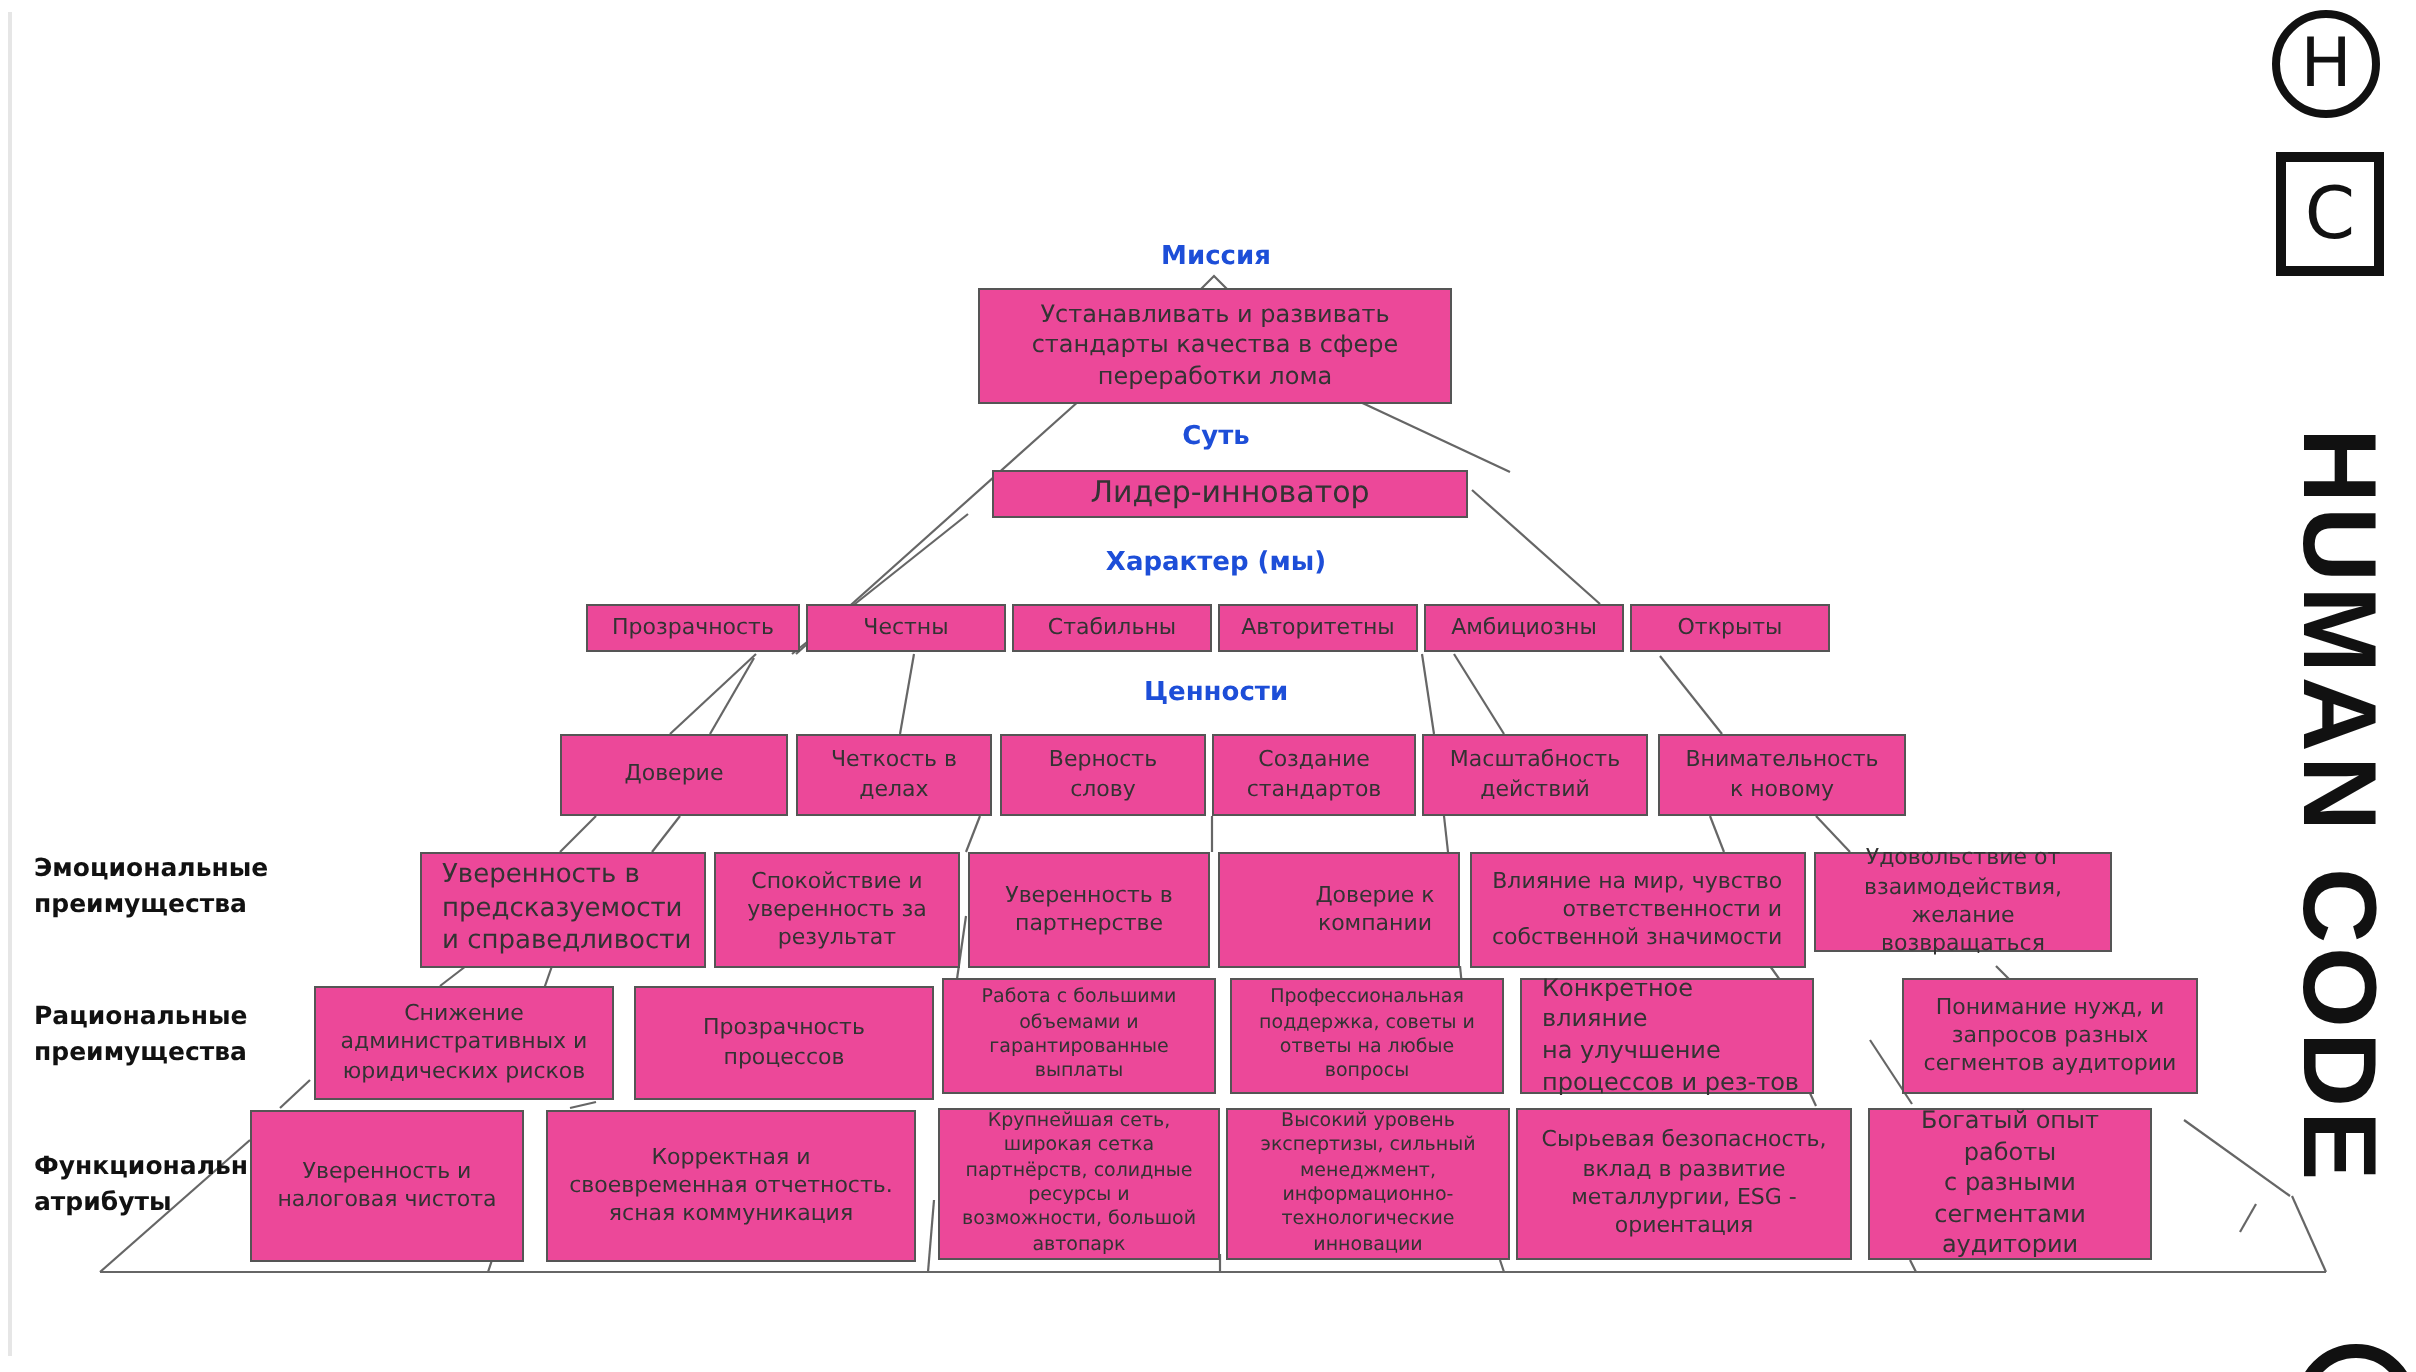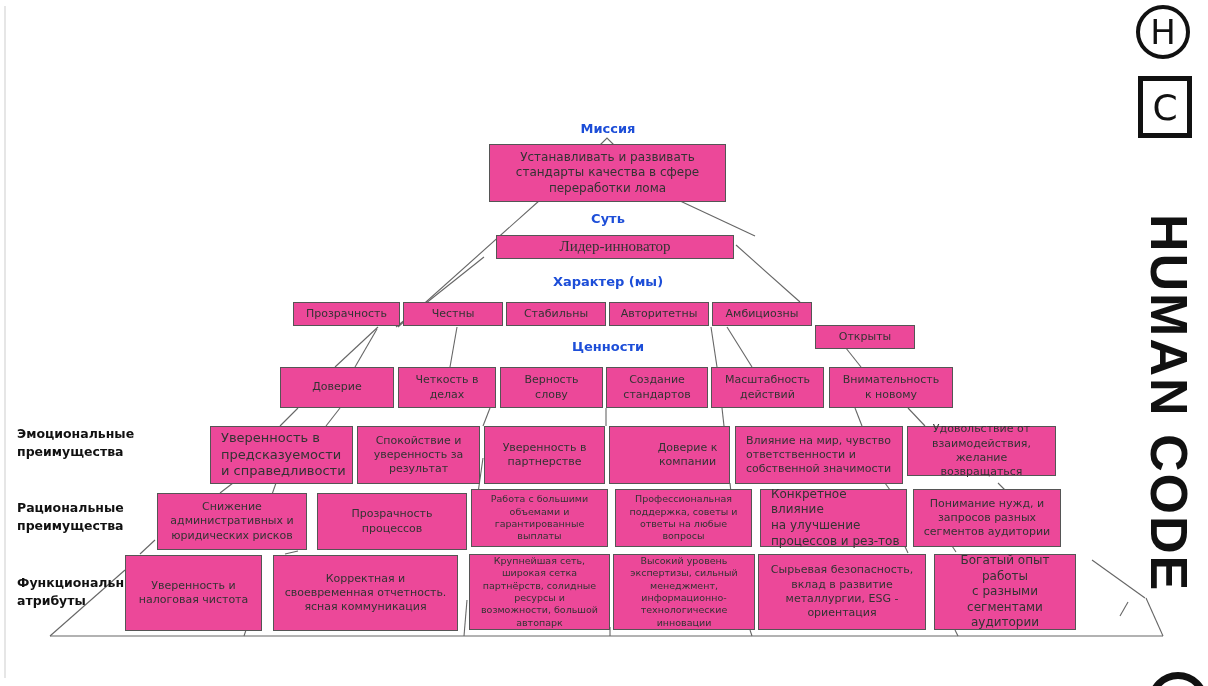--- a/index.html
+++ b/index.html
@@ -8,21 +8,21 @@
   .frame-edge { position: absolute; left: 4px; top: 6px; width: 2px; height: 672px; background: #e6e6e6; }
   svg.lines { position: absolute; left: 0; top: 0; width: 1208px; height: 686px; pointer-events: none; }
   .box { position: absolute; box-sizing: border-box; border: 1.4px solid #555; background: #ec4899;
          display: flex; align-items: center; justify-content: center; text-align: center;
          color: #333; line-height: 1.3; padding: 0 4px; }
   .box span { display: block; white-space: pre-line; }
   .lvl { position: absolute; font-weight: bold; font-size: 13px; color: #1d4ed8; text-align: center; }
   .side { position: absolute; font-weight: bold; font-size: 12.5px; color: #111; line-height: 1.45; left: 17px; }
   .f9 { font-size: 9.5px; } .f11 { font-size: 11px; }
   .f12 { font-size: 12px; } .f13 { font-size: 13px; }
-  .f15 { font-size: 15px; font-family: Liberation Serif, serif; }
+  .f15 { font-size: 15px; }
   .logo { position: absolute; }
   .logo-h { left: 1136px; top: 5px; width: 54px; height: 54px; border: 4px solid #111; border-radius: 50%;
             box-sizing: border-box; display: flex; align-items: center; justify-content: center;
             font-family: "DejaVu Sans", sans-serif; font-size: 34px; font-weight: 500; color: #111; }
   .logo-c { left: 1138px; top: 76px; width: 54px; height: 62px; border: 5px solid #111; box-sizing: border-box;
             display: flex; align-items: center; justify-content: center;
             font-family: "DejaVu Sans", sans-serif; font-size: 36px; color: #111; }
   .vert-title { position: absolute; left: 1195px; top: 214px; transform-origin: left top; transform: rotate(90deg);
                 font-family: "Liberation Sans", sans-serif; font-weight: bold; font-size: 52px; letter-spacing: 2px;
                 color: #111; white-space: nowrap; line-height: 1; }
@@ -114,21 +114,21 @@
   </div>
 <div class="box f11" style="left:506px; top:302px; width:100px; height:24px;">
     <span>Стабильны</span>
   </div>
 <div class="box f11" style="left:609px; top:302px; width:100px; height:24px;">
     <span>Авторитетны</span>
   </div>
 <div class="box f11" style="left:712px; top:302px; width:100px; height:24px;">
     <span>Амбициозны</span>
   </div>
-<div class="box f11" style="left:815px; top:302px; width:100px; height:24px;margin-top:23px;">
+<div class="box f11" style="left:815px; top:302px; width:100px; height:24px;">
     <span>Открыты</span>
   </div>
 
 <div class="box f11" style="left:280px; top:367px; width:114px; height:41px;">
     <span>Доверие</span>
   </div>
 <div class="box f11" style="left:398px; top:367px; width:98px; height:41px;">
     <span>Четкость в
 делах</span>
   </div>
@@ -160,21 +160,21 @@
 результат</span>
   </div>
 <div class="box f11" style="left:484px; top:426px; width:121px; height:58px;">
     <span>Уверенность в
 партнерстве</span>
   </div>
 <div class="box f11" style="left:609px; top:426px; width:121px; height:58px;padding-left:40px;">
     <span>Доверие к
 компании</span>
   </div>
-<div class="box f11" style="left:735px; top:426px; width:168px; height:58px; justify-content:flex-start; text-align:left; padding-left:10px;">
+<div class="box f11" style="left:735px; top:426px; width:168px; height:58px; justify-content:flex-start; text-align:right; padding-left:10px;">
     <span>Влияние на мир, чувство
 ответственности и
 собственной значимости</span>
   </div>
 <div class="box f11" style="left:907px; top:426px; width:149px; height:50px;">
     <span>Удовольствие  от
 взаимодействия,
 желание
 возвращаться</span>
   </div>
@@ -198,21 +198,21 @@
     <span>Профессиональная
 поддержка, советы и
 ответы на любые
 вопросы</span>
   </div>
 <div class="box f12" style="left:760px; top:489px; width:147px; height:58px; justify-content:flex-start; text-align:left; padding-left:10px;">
     <span>Конкретное влияние
 на улучшение
 процессов и рез-тов</span>
   </div>
-<div class="box f11" style="left:913px; top:489px; width:148px; height:58px;">
+<div class="box f11" style="left:951px; top:489px; width:148px; height:58px;">
     <span>Понимание нужд, и
 запросов разных
 сегментов аудитории</span>
   </div>
 
 <div class="box f11" style="left:125px; top:555px; width:137px; height:76px;">
     <span>Уверенность и
 налоговая чистота</span>
   </div>
 <div class="box f11" style="left:273px; top:555px; width:185px; height:76px;">

